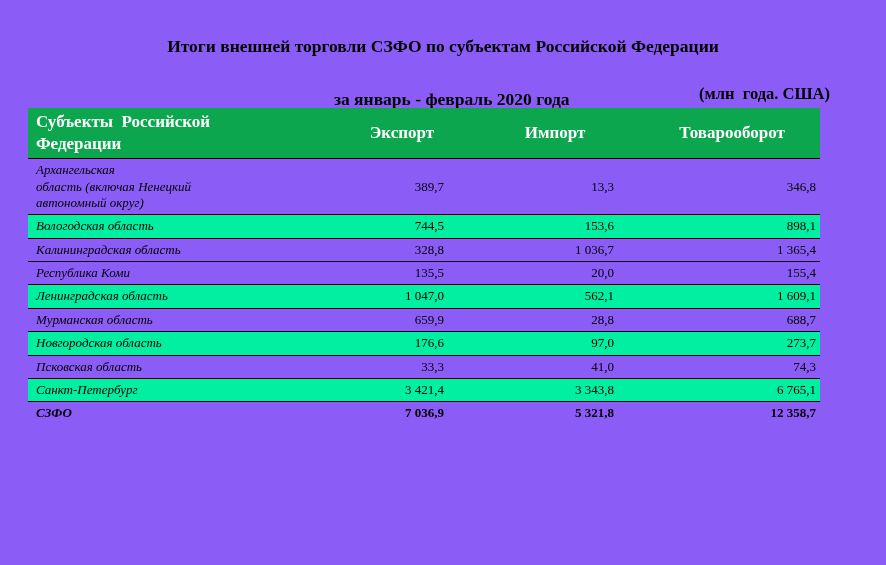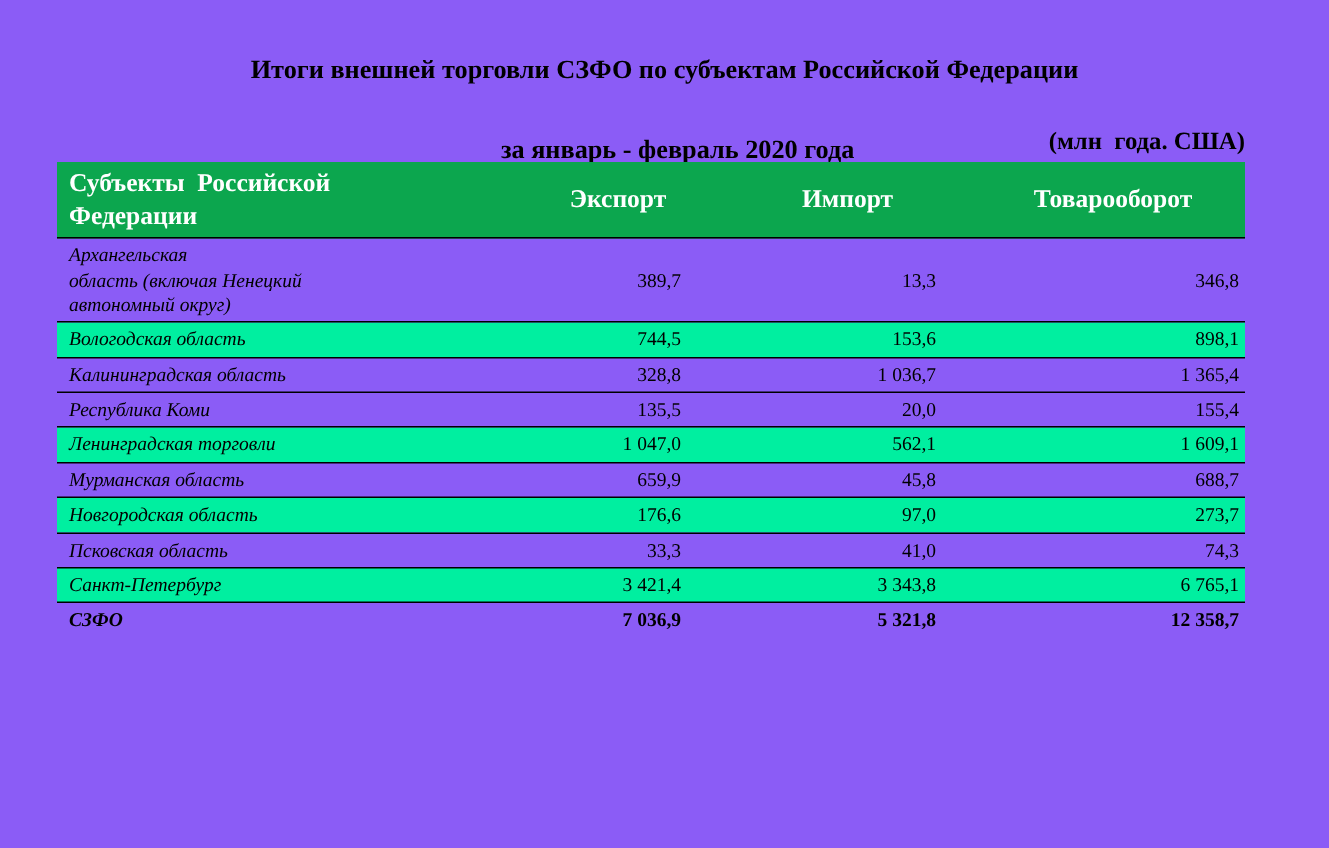--- a/index.html
+++ b/index.html
@@ -30,21 +30,21 @@
     left: 38px;
     width: 792px;
     text-align: right;
     font-weight: bold;
     font-size: 16.5px;
     white-space: pre-wrap;
   }
   table.trade {
     position: absolute;
     top: 108px;
-    left: 38px;
+    left: 28px;
     width: 792px;
     border-collapse: collapse;
     table-layout: fixed;
   }
   col.c-name { width: 310px; }
   col.c-exp  { width: 128px; }
   col.c-imp  { width: 178px; }
   col.c-turn { width: 176px; }
   th {
     background: #0CA64E;
@@ -125,29 +125,29 @@
         <td class="num imp">1 036,7</td>
         <td class="num turn">1 365,4</td>
       </tr>
       <tr>
         <td class="name">Республика Коми</td>
         <td class="num exp">135,5</td>
         <td class="num imp">20,0</td>
         <td class="num turn">155,4</td>
       </tr>
       <tr class="hl">
-        <td class="name">Ленинградская торговли</td>
+        <td class="name">Ленинградская область</td>
         <td class="num exp">1 047,0</td>
         <td class="num imp">562,1</td>
         <td class="num turn">1 609,1</td>
       </tr>
       <tr>
         <td class="name">Мурманская область</td>
         <td class="num exp">659,9</td>
-        <td class="num imp">45,8</td>
+        <td class="num imp">28,8</td>
         <td class="num turn">688,7</td>
       </tr>
       <tr class="hl">
         <td class="name">Новгородская область</td>
         <td class="num exp">176,6</td>
         <td class="num imp">97,0</td>
         <td class="num turn">273,7</td>
       </tr>
       <tr>
         <td class="name">Псковская область</td>

